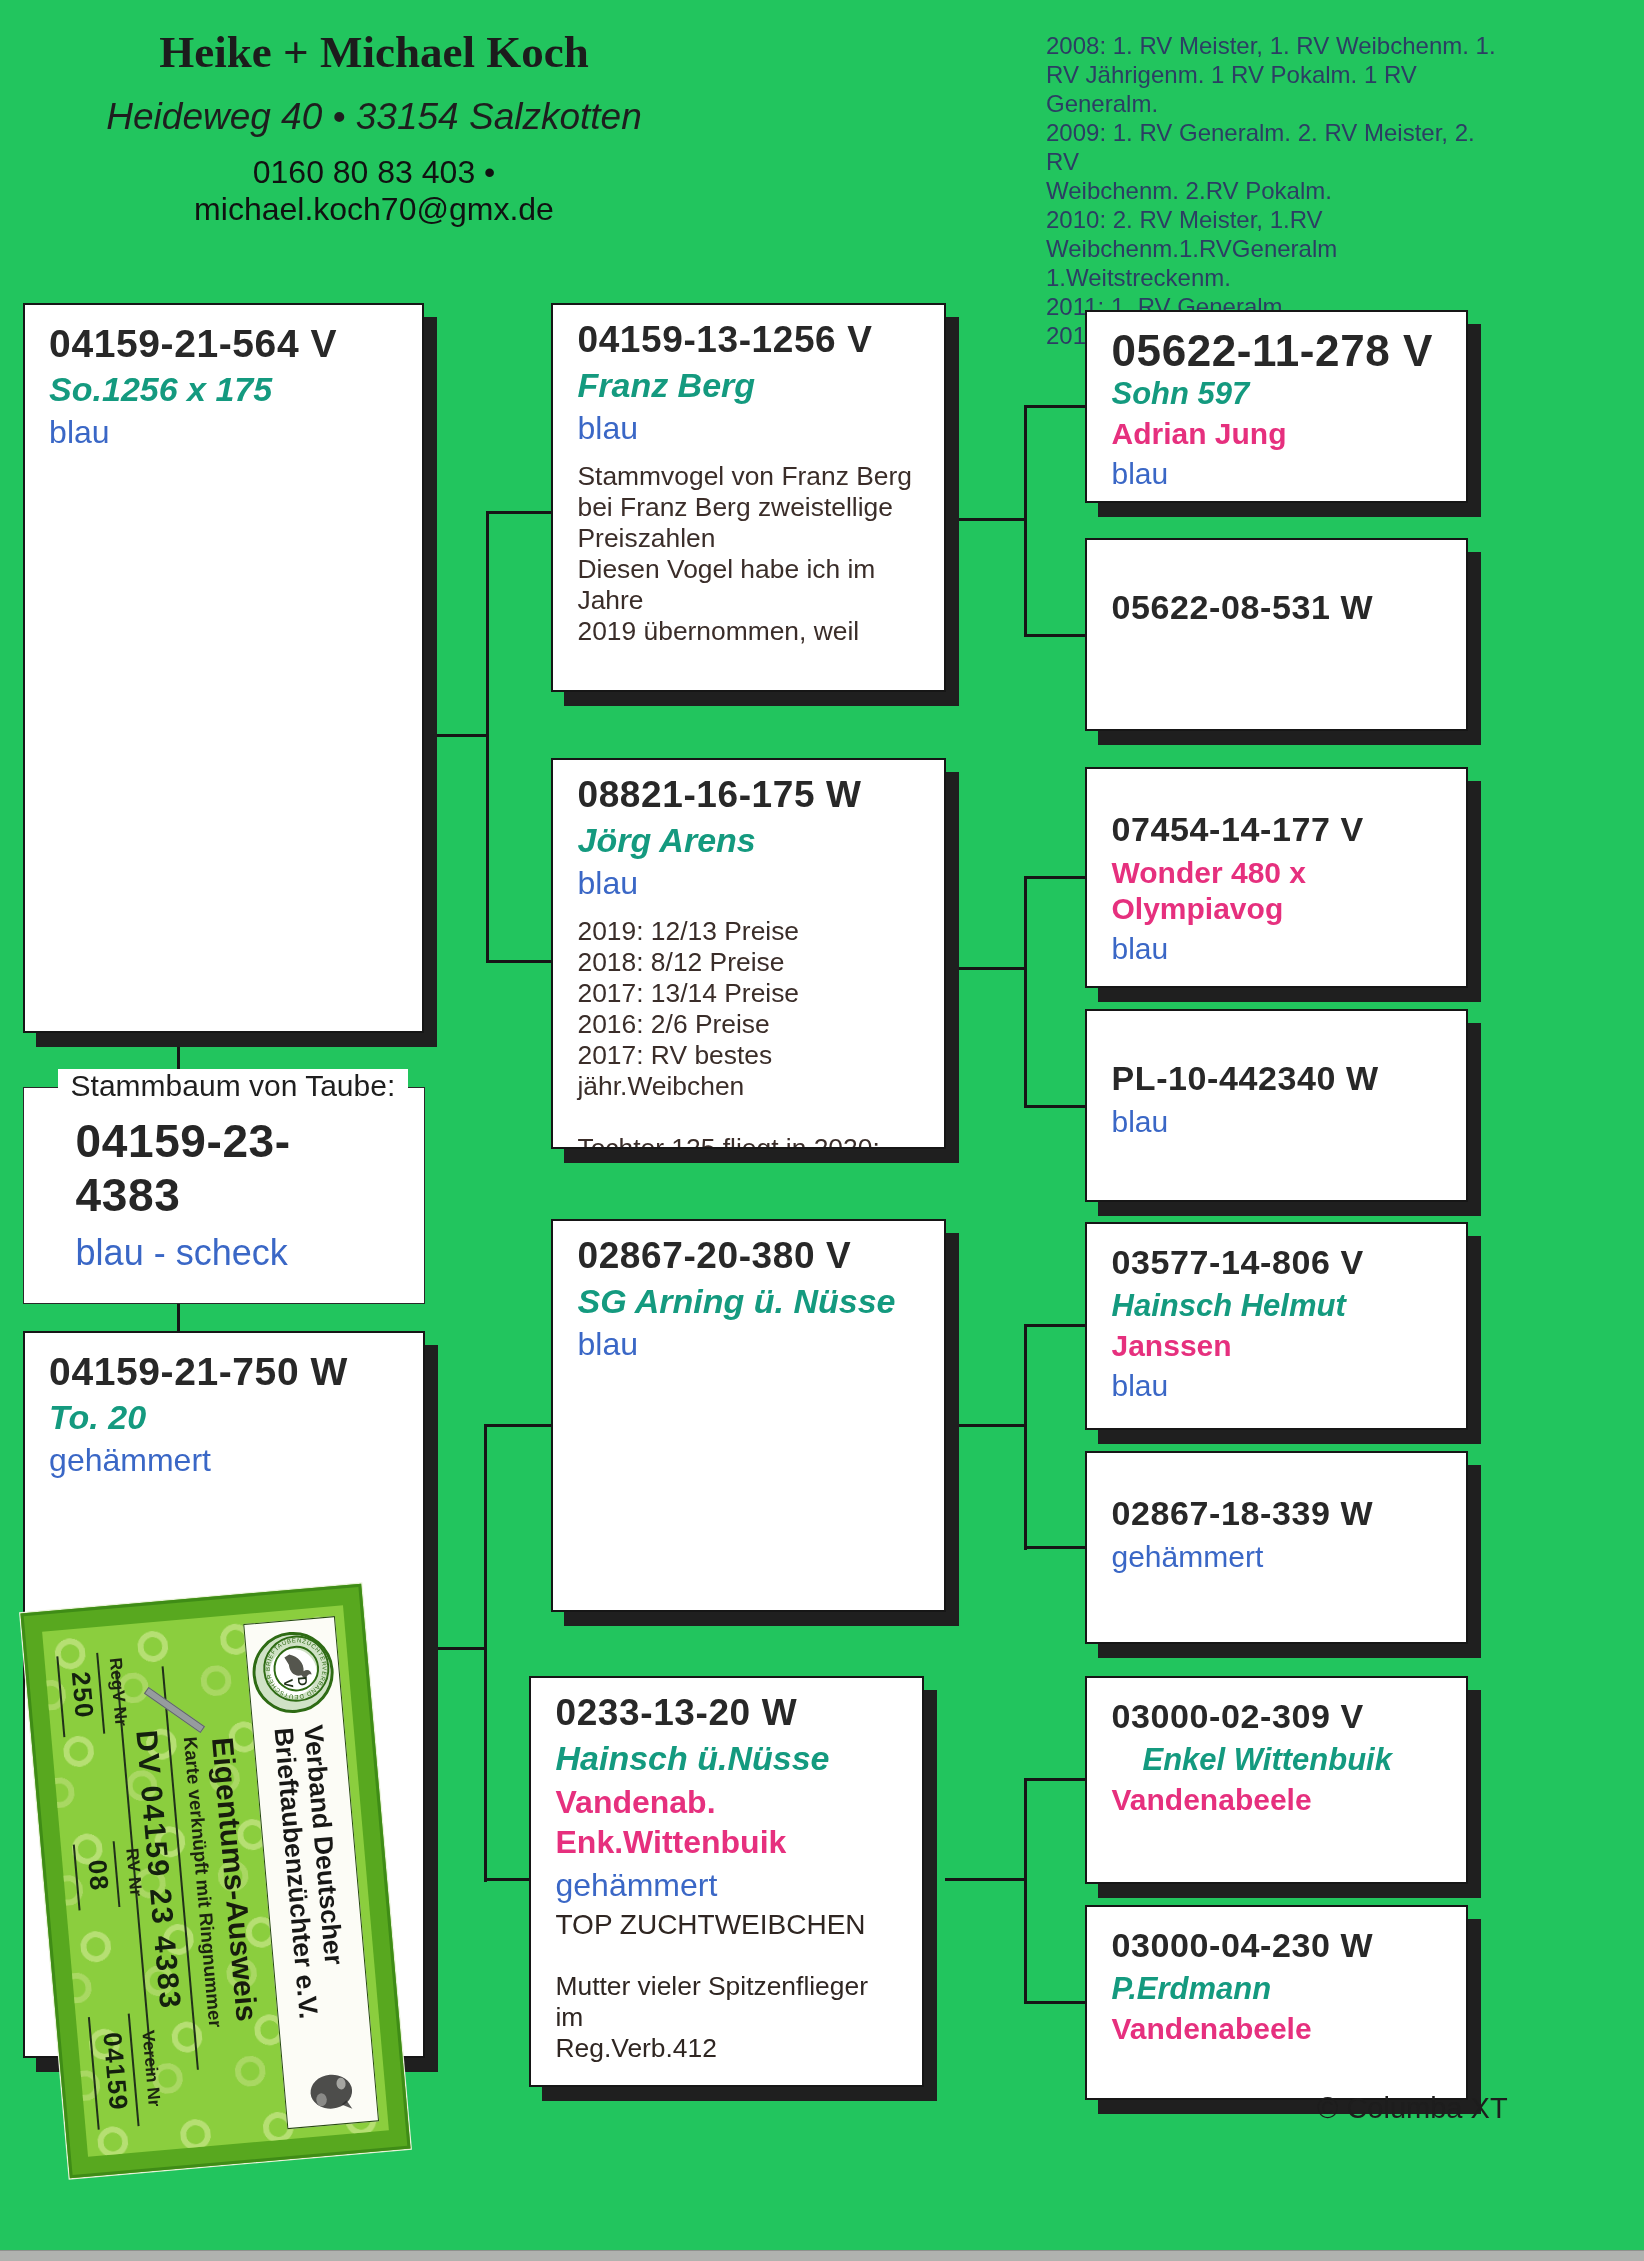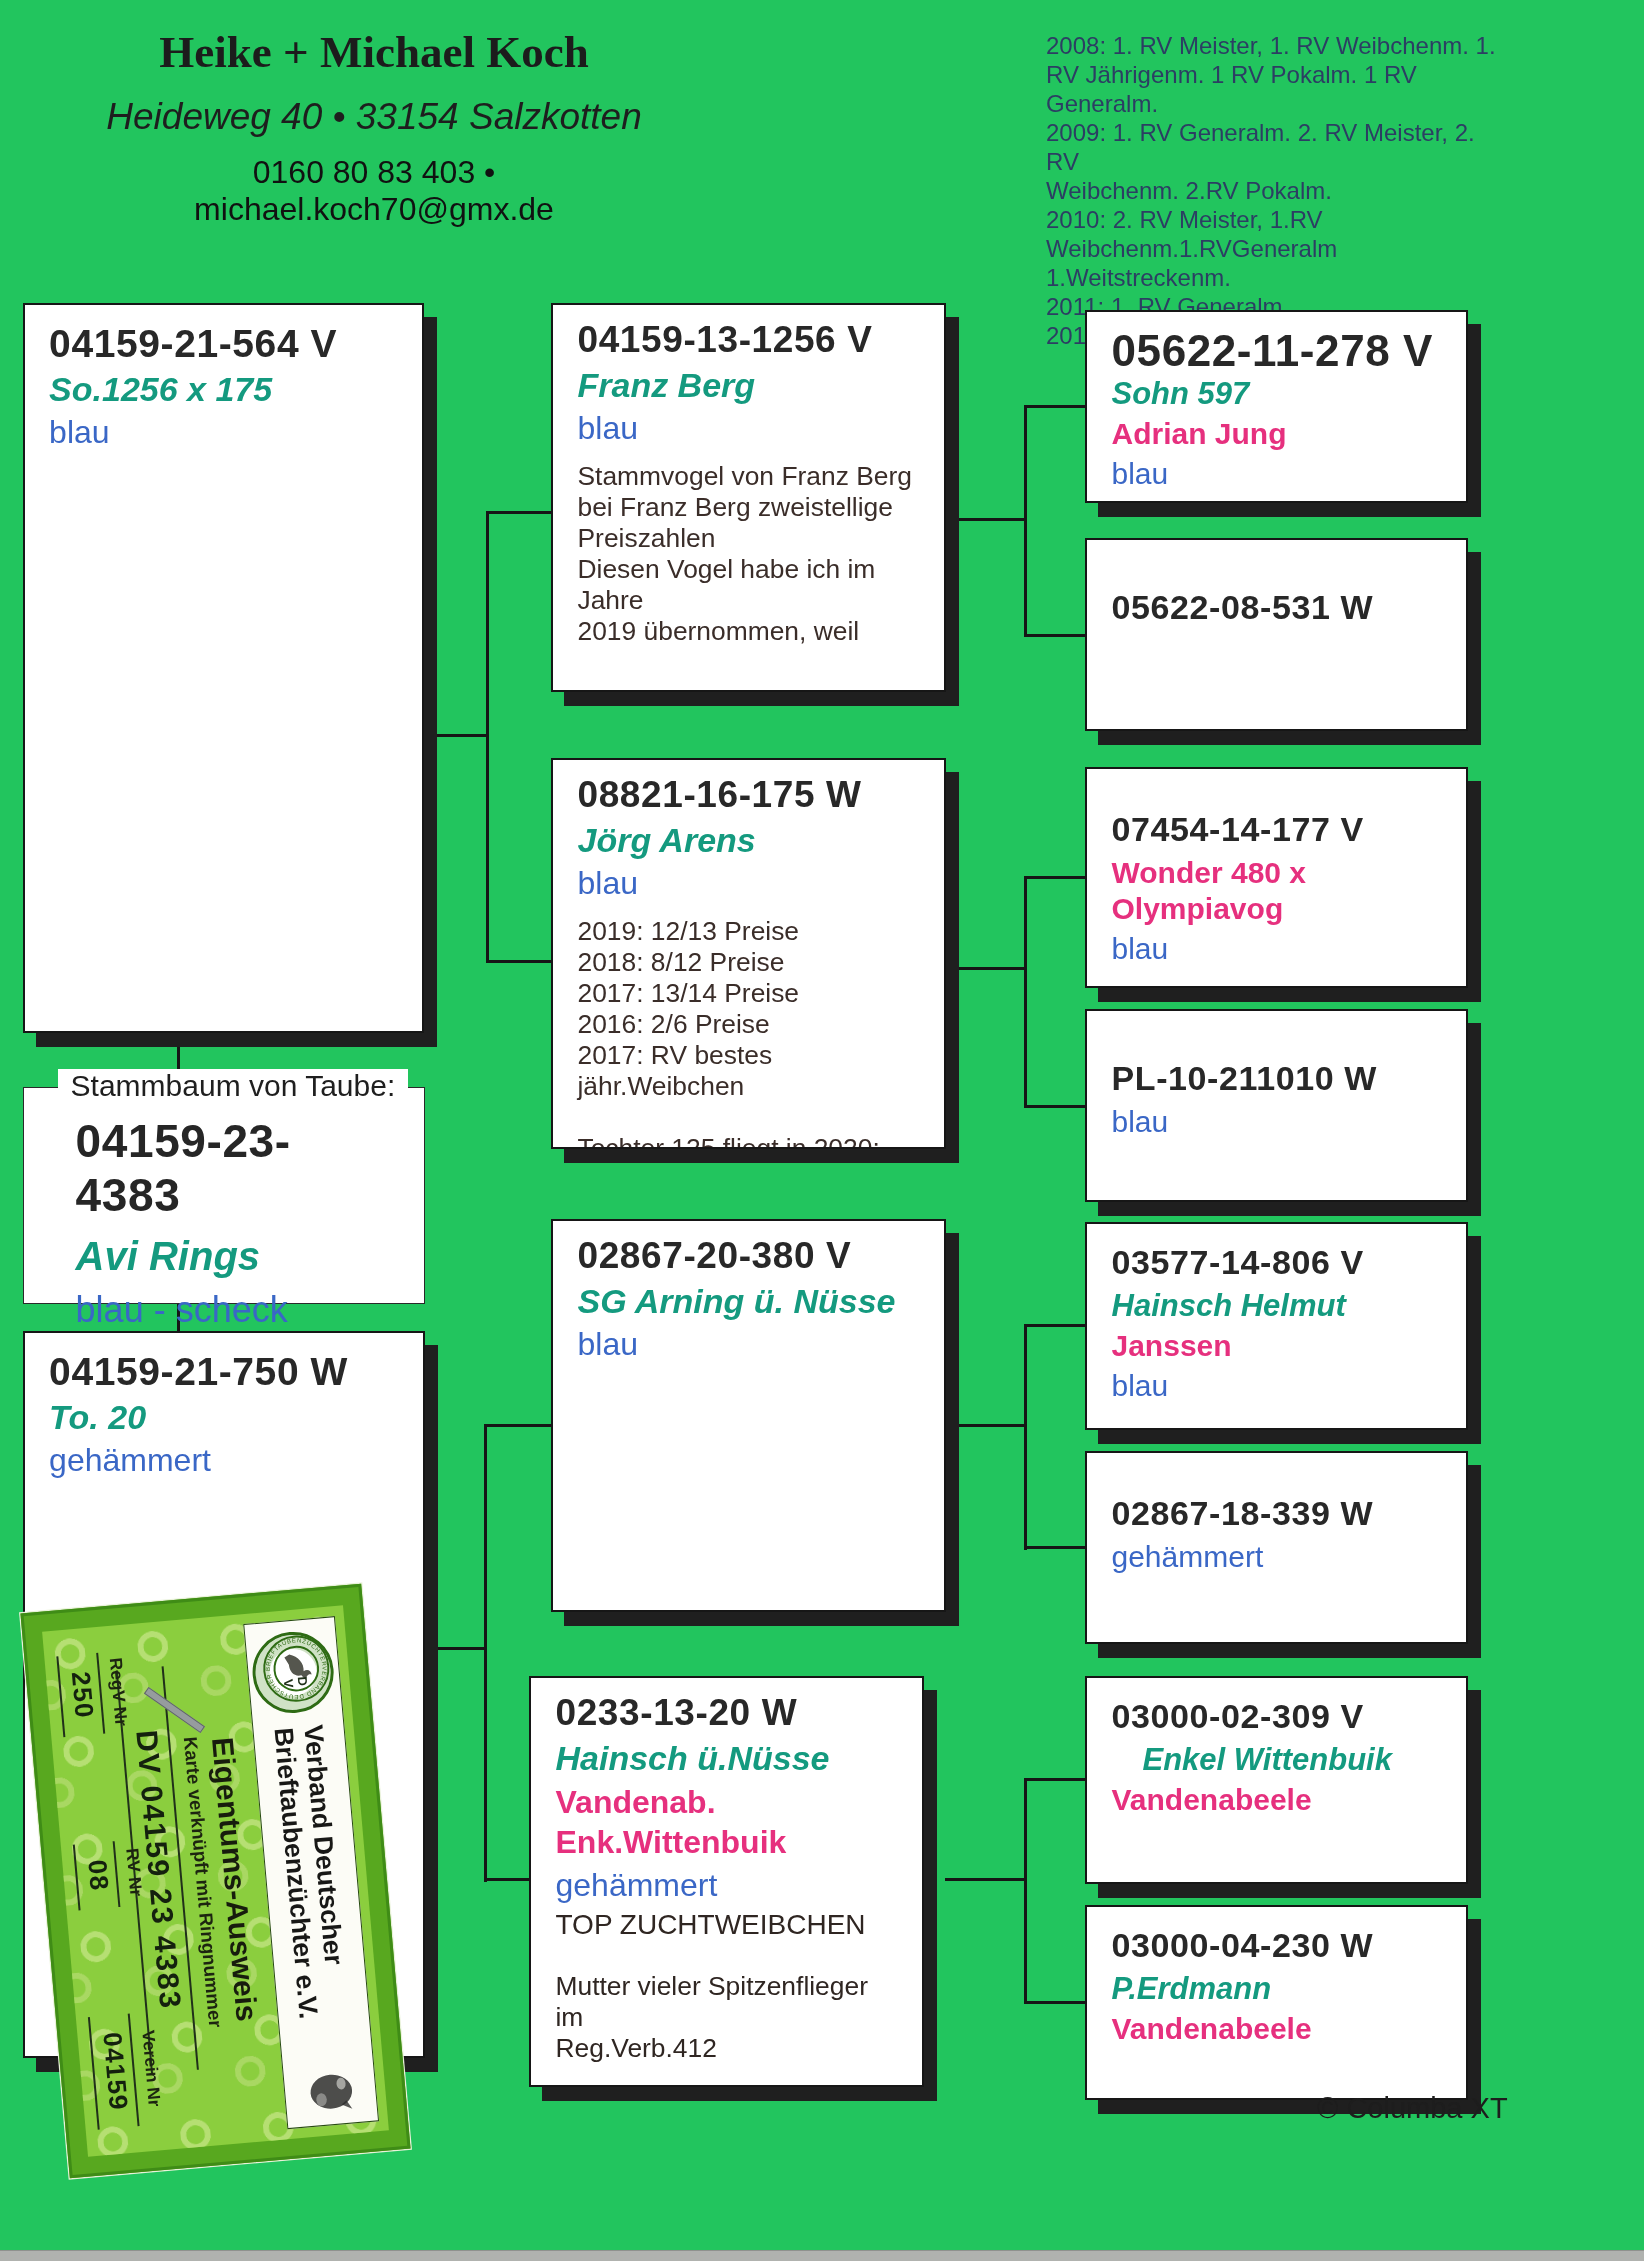--- a/index.html
+++ b/index.html
@@ -133,21 +133,20 @@
 
   <div class="pbox big" style="left:22.6px;top:303px;width:401px;height:730px;">
     <div class="ring">04159-21-564 V</div>
     <div class="name">So.1256 x 175</div>
     <div class="colorline">blau</div>
   </div>
 
   <div class="subjectbox" style="left:22.6px;top:1087px;width:402px;height:217px;">
     <div class="subject-legend">Stammbaum von Taube:</div>
     <div class="subject-ring">04159-23-4383</div>
-    <div class="subject-name">Avi Rings</div>
     <div class="subject-color">blau - scheck</div>
   </div>
 
   <div class="pbox big" style="left:22.6px;top:1331px;width:402px;height:727px;">
     <div class="ring">04159-21-750 W</div>
     <div class="name">To. 20</div>
     <div class="colorline">gehämmert</div>
   </div>
 
   <div class="pbox" style="left:551px;top:303px;width:395px;height:389px;padding-top:13px;">
@@ -211,21 +210,21 @@
     <div class="ring" style="font-size:34px;">05622-08-531 W</div>
   </div>
 
   <div class="pbox" style="left:1085px;top:767px;width:383px;height:221px;padding-top:39px;">
     <div class="ring" style="font-size:34px;">07454-14-177 V</div>
     <div class="strain" style="font-size:30px;line-height:36px;">Wonder 480 x Olympiavog</div>
     <div class="colorline" style="font-size:30px;line-height:35px;">blau</div>
   </div>
 
   <div class="pbox pad-top-lg" style="left:1085px;top:1009px;width:383px;height:193px;">
-    <div class="ring" style="font-size:34px;">PL-10-211010 W</div>
+    <div class="ring" style="font-size:34px;">PL-10-442340 W</div>
     <div class="colorline" style="font-size:30px;line-height:35px;">blau</div>
   </div>
 
   <div class="pbox" style="left:1085px;top:1222px;width:383px;height:208px;">
     <div class="ring" style="font-size:34px;">03577-14-806 V</div>
     <div class="name" style="font-size:31px;line-height:36px;">Hainsch Helmut</div>
     <div class="strain" style="font-size:30px;line-height:36px;">Janssen</div>
     <div class="colorline" style="font-size:30px;line-height:35px;">blau</div>
   </div>
 

